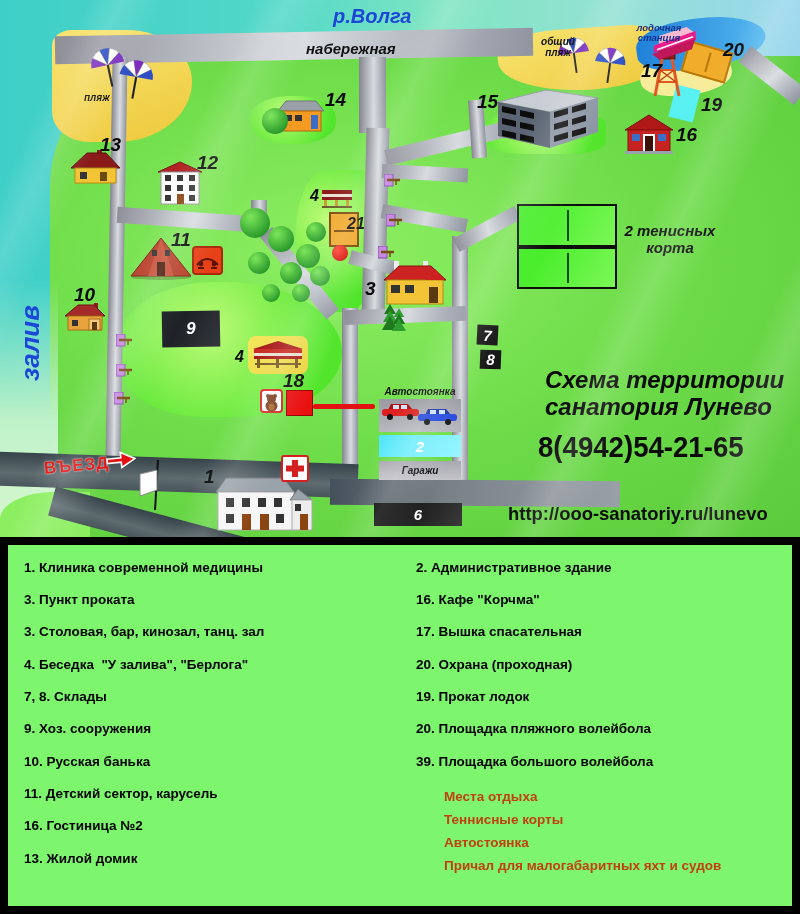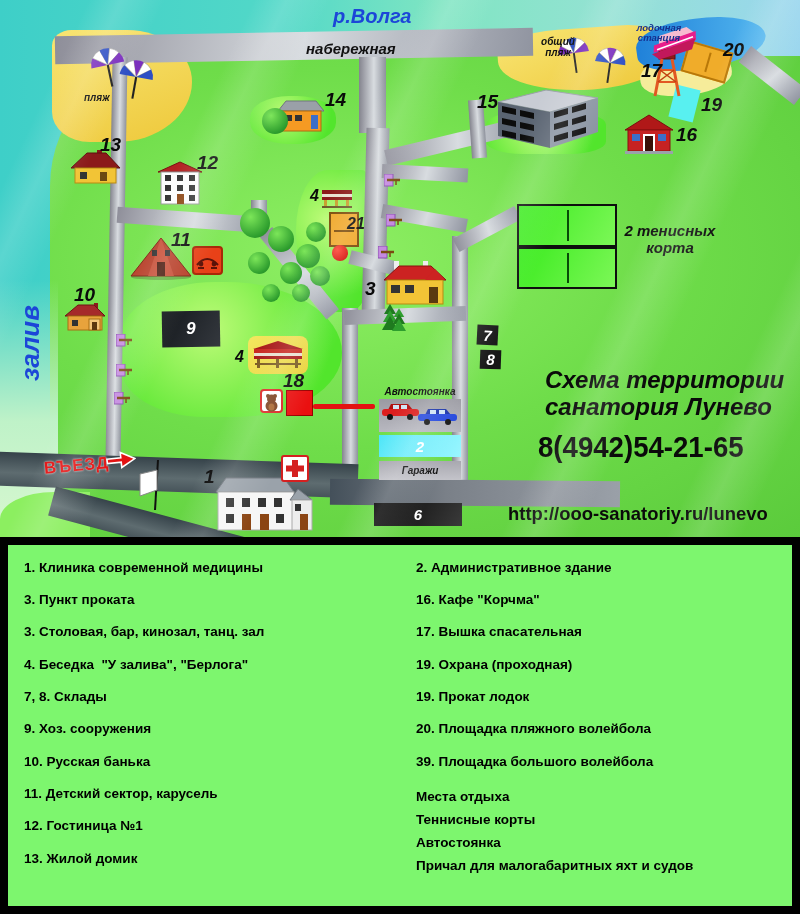--- a/index.html
+++ b/index.html
@@ -33,21 +33,21 @@
         background:radial-gradient(circle at 35% 30%,#7CE659,#2E9E2E 70%,#1F7A1F);}
   .cline-v{position:absolute;left:50%;top:4px;bottom:4px;width:2px;background:#084A08;}
   .cline-h{position:absolute;top:50%;left:3px;right:3px;height:2px;background:#7A4A08;}
   
   .legend{position:absolute;left:0;top:537px;width:800px;height:377px;box-sizing:border-box;
           background:#7DF66E;border:8px solid #000;}
   .lcol{position:absolute;top:6px;}
   .lrow{height:32.35px;display:flex;align-items:center;
         font:700 13.5px "Liberation Sans",sans-serif;color:#000;white-space:pre;}
   .lextra{height:23px;display:flex;align-items:center;
-        font:700 13.5px "Liberation Sans",sans-serif;color:#000000;}
+        font:700 13.5px "Liberation Sans",sans-serif;color:#c2410c;margin-left:28px;}
 </style>
 </head>
 <body>
 
 <div class="stage">
 
   <div class="map">
 
     <div class="land"></div>
     <div class="leftwater-fade"></div>
@@ -447,28 +447,28 @@
   <div class="legend">
     <div class="lcol" style="left:16px;width:370px;">
       <div class="lrow">1. Клиника современной медицины</div>
       <div class="lrow">3. Пункт проката</div>
       <div class="lrow">3. Столовая, бар, кинозал, танц. зал</div>
       <div class="lrow">4. Беседка  "У залива", "Берлога"</div>
       <div class="lrow">7, 8. Склады</div>
       <div class="lrow">9. Хоз. сооружения</div>
       <div class="lrow">10. Русская банька</div>
       <div class="lrow">11. Детский сектор, карусель</div>
-      <div class="lrow">12. Гостиница №1</div>
+      <div class="lrow">16. Гостиница №2</div>
       <div class="lrow">13. Жилой домик</div>
     </div>
     <div class="lcol" style="left:408px;width:380px;">
       <div class="lrow">2. Административное здание</div>
       <div class="lrow">16. Кафе "Корчма"</div>
       <div class="lrow">17. Вышка спасательная</div>
-      <div class="lrow">19. Охрана (проходная)</div>
+      <div class="lrow">20. Охрана (проходная)</div>
       <div class="lrow">19. Прокат лодок</div>
       <div class="lrow">20. Площадка пляжного волейбола</div>
       <div class="lrow">39. Площадка большого волейбола</div>
       <div style="height:8px;"></div>
       <div class="lextra">Места отдыха</div>
       <div class="lextra">Теннисные корты</div>
       <div class="lextra">Автостоянка</div>
       <div class="lextra">Причал для малогабаритных яхт и судов</div>
     </div>
   </div>

